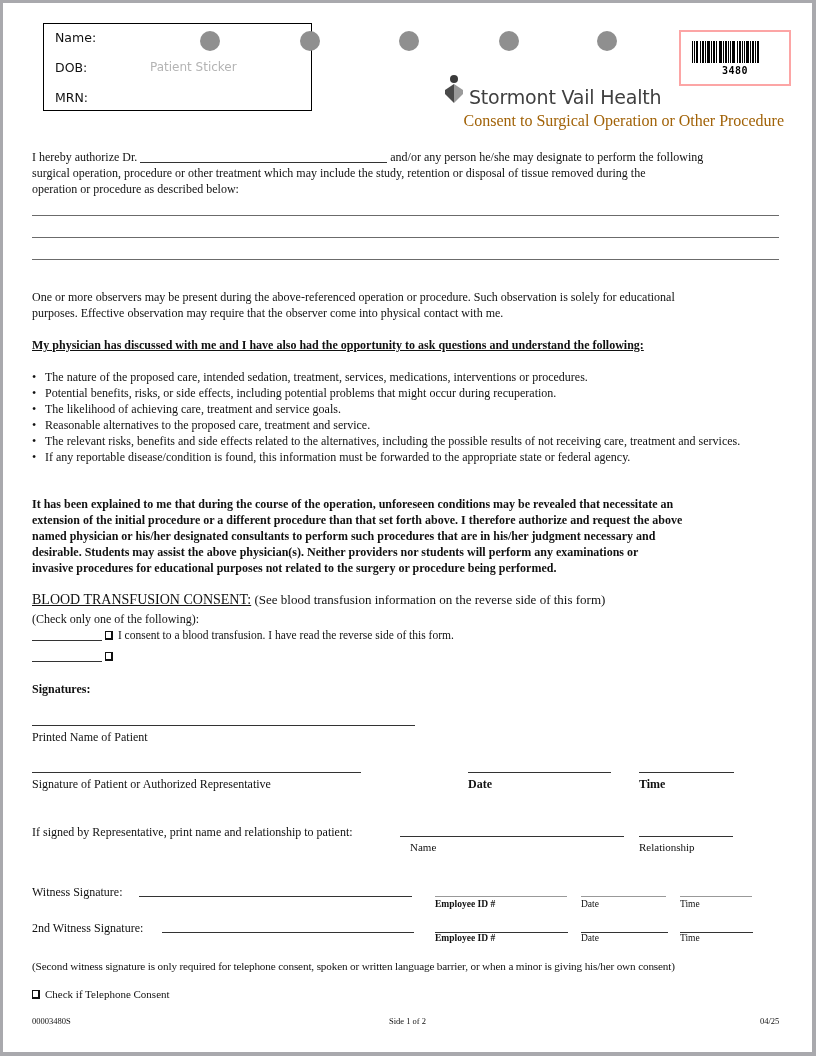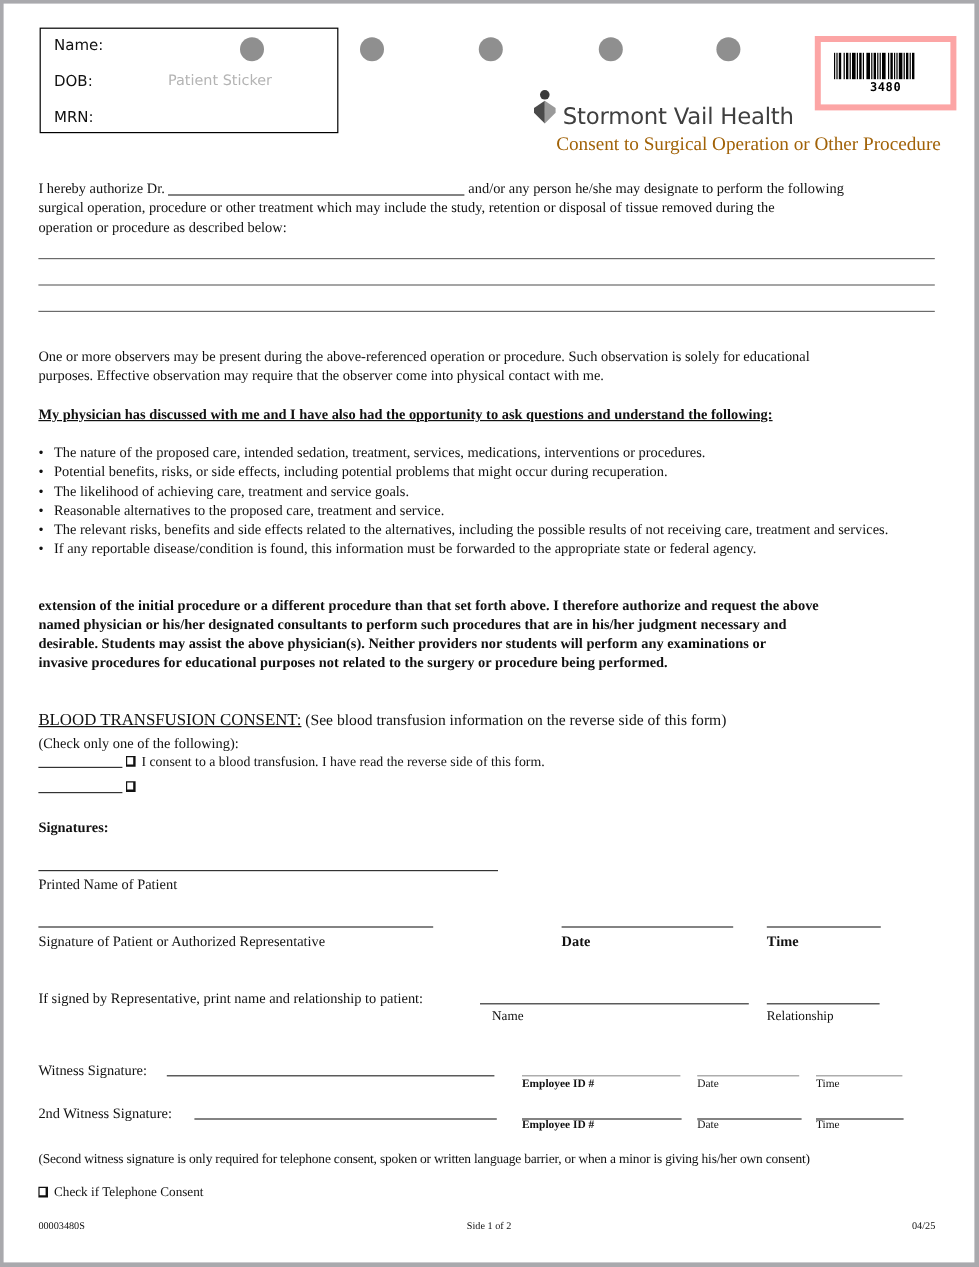--- a/index.html
+++ b/index.html
@@ -1,25 +1,25 @@
 <!DOCTYPE html>
 <html><head>
 <meta charset="utf-8">
 <style>
   html, body { margin: 0; padding: 0; }
   body { width: 816px; height: 1056px; background: #a9a9ad; position: relative; overflow: hidden; }
   .page { position: absolute; left: 3px; top: 3px; width: 809px; height: 1049px; background: #fff; }
   .serif { font-family: "Liberation Serif", "DejaVu Serif", serif; color: #111; }
   .sans { font-family: "DejaVu Sans", "Liberation Sans", sans-serif; }
   .abs { position: absolute; }
-  .sticker { left: 30px; top: 20px; width: 247px; height: 86px; border: 1px solid #000; }
+  .sticker { left: 40px; top: 20px; width: 247px; height: 86px; border: 1px solid #000; padding-left: 20px; }
   .sticker .lbl { position: absolute; left: 11px; font-size: 12.5px; color: #111; }
   .sticker .ph { position: absolute; left: 106px; top: 36px; font-size: 12px; color: #b4b4b4; }
   .dot { width: 20px; height: 20px; border-radius: 50%; background: #8f8f8f; }
-  .barcode { left: 676px; top: 27px; width: 108px; height: 52px; border: 5px solid #fca5a5; }
+  .barcode { left: 676px; top: 27px; width: 108px; height: 52px; border: 2px solid #fca5a5; }
   .bars { position: absolute; left: 11px; top: 9px; width: 86px; height: 22px; display: flex; }
   .bars i { display: block; height: 22px; background: #000; margin-right: 1px; }
   .barnum { position: absolute; left: 0; width: 100%; top: 33px; text-align: center; font-family: "DejaVu Sans Mono", monospace; font-size: 10px; font-weight: bold; letter-spacing: 0.5px; }
   .logo-text { font-size: 19px; color: #3f3f3f; letter-spacing: -0.2px; margin-top: 16px; }
   .title { font-size: 16px; color: #a16207; }
   .para { font-size: 12px; line-height: 16px; }
   .bold { font-weight: bold; }
   .rule { position: absolute; height: 0; border-top: 1.5px solid #6b6b6b; }
   .thin { border-top: 1px solid #333; }
   ul.bullets { margin: 0; padding: 0; list-style: none; }
@@ -116,20 +116,21 @@
       <li>The nature of the proposed care, intended sedation, treatment, services, medications, interventions or procedures.</li>
       <li>Potential benefits, risks, or side effects, including potential problems that might occur during recuperation.</li>
       <li>The likelihood of achieving care, treatment and service goals.</li>
       <li>Reasonable alternatives to the proposed care, treatment and service.</li>
       <li>The relevant risks, benefits and side effects related to the alternatives, including the possible results of not receiving care, treatment and services.</li>
       <li>If any reportable disease/condition is found, this information must be forwarded to the appropriate state or federal agency.</li>
     </ul>
   </div>
 
   <div class="abs serif para bold" style="left:29px;top:493px;width:770px">
+    <div>It has been explained to me that during the course of the operation, unforeseen conditions may be revealed that necessitate an</div>
     <div>extension of the initial procedure or a different procedure than that set forth above. I therefore authorize and request the above</div>
     <div>named physician or his/her designated consultants to perform such procedures that are in his/her judgment necessary and</div>
     <div>desirable.  Students may assist the above physician(s). Neither providers nor students will perform any examinations or</div>
     <div>invasive procedures for educational purposes not related to the surgery or procedure being performed.</div>
   </div>
 
   <div class="abs serif" style="left:29px;top:589px;font-size:14px">
     <span class="u">BLOOD TRANSFUSION CONSENT:</span><span style="font-size:13px"> (See blood transfusion information on the reverse side of this form)</span>
   </div>
   <div class="abs serif para" style="left:29px;top:608px">(Check only one of the following):</div>

